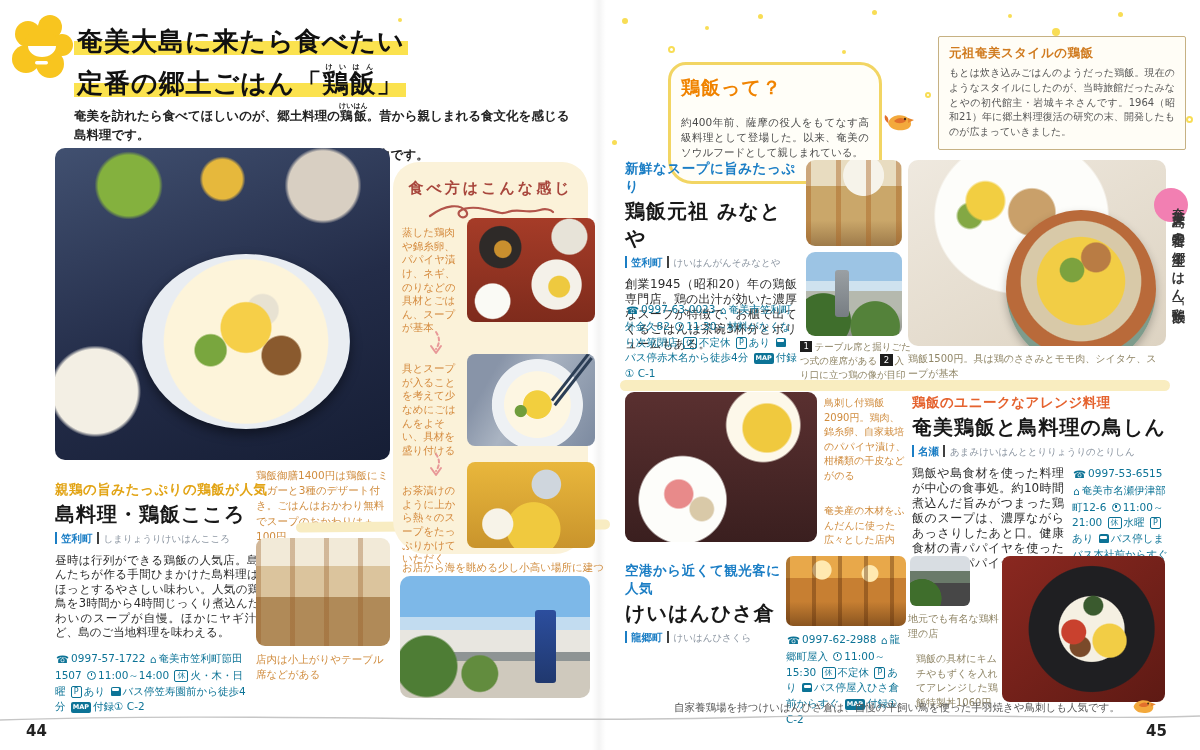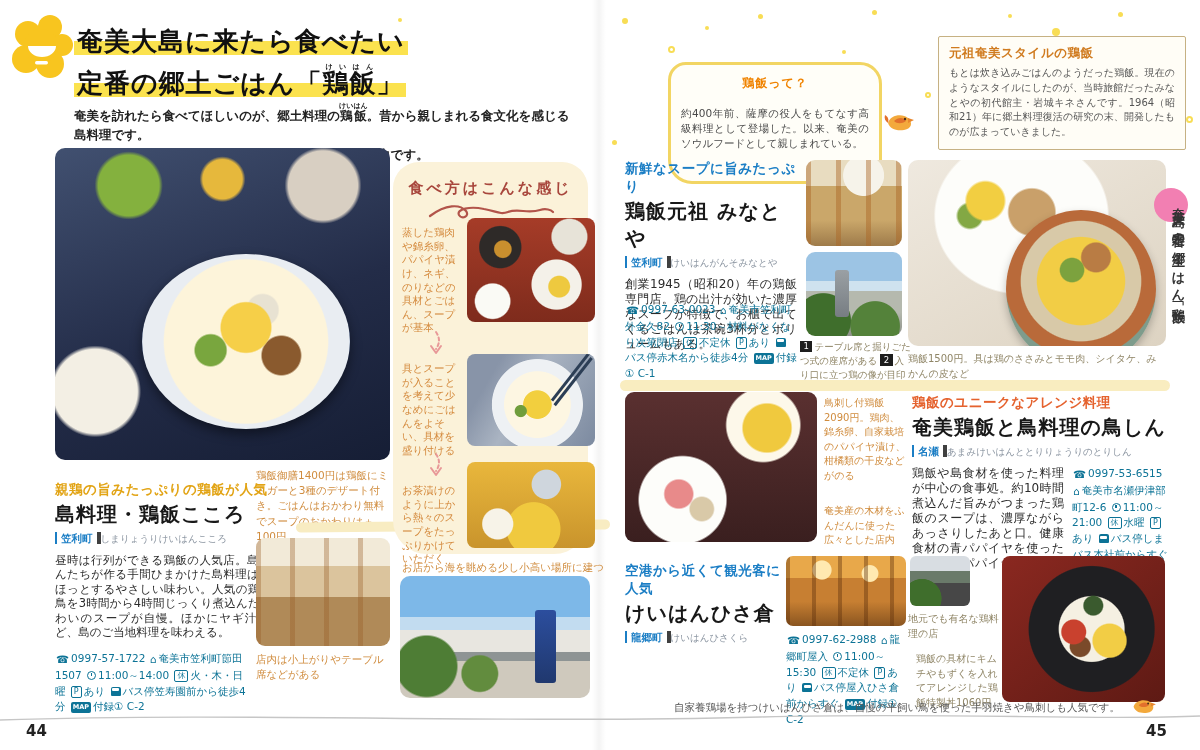--- a/index.html
+++ b/index.html
@@ -12,21 +12,21 @@
 
 .title-line{font-size:26px;font-weight:700;color:#111;letter-spacing:1px;line-height:1.35}
 .hl{background:linear-gradient(transparent 50%,#fbe24e 50% 96%,transparent 96%);padding:0 3px}
 ruby rt{font-size:7px;color:#222;letter-spacing:0}
 .lead{font-size:12.5px;line-height:1.55;color:#222;font-weight:700}
 
 .catch{font-size:13.5px;font-weight:700;letter-spacing:.5px}
 .catch.blue{color:#1b7ec5}.catch.orange{color:#e5622e}.catch.mustard{color:#e2a415}
 .shop-name{font-size:20px;font-weight:700;color:#181818;letter-spacing:1px;margin-top:2px}
 .tagline{margin-top:4px;font-size:10.5px;color:#6a7480}
-.tagline .area{color:#1b7ec5;font-weight:700;border-left:2px solid #1b7ec5;border-right:4px solid #404040;padding:0 4px;}
+.tagline .area{color:#1b7ec5;font-weight:700;border-left:2px solid #1b7ec5;border-right:2px solid #404040;padding:0 4px;margin-right:5px}
 .tagline .kana{color:#8a94a0;font-size:9.5px}
 .bodytxt{font-size:12px;line-height:1.25;margin-top:7px;color:#2b2b2b;text-align:justify}
 .contact{font-size:10.5px;line-height:1.5;color:#0c7396;font-weight:500}
 .ic{display:inline-block;vertical-align:-1px;margin:0 2px 0 1px;color:#0c7396}
 .ic-clock{display:inline-block;width:9px;height:9px;border:1.4px solid #0c7396;border-radius:50%;position:relative;vertical-align:-1px;margin:0 2px}
 .ic-clock::after{content:"";position:absolute;left:2.8px;top:1.2px;width:1.3px;height:3.2px;background:#0c7396}
 .ic-bus{display:inline-block;width:10px;height:9px;background:#0c7396;border-radius:2px 2px 1px 1px;position:relative;vertical-align:-1px;margin:0 2px}
 .ic-bus::after{content:"";position:absolute;left:1.5px;top:1.5px;right:1.5px;height:3px;background:#fff;border-radius:1px}
 .bx{display:inline-block;border:1px solid #0c7396;font-size:8px;line-height:1;padding:1px 2px;border-radius:2px;margin:0 2px;vertical-align:1px;color:#0c7396}
 .bx-map{display:inline-block;background:#0c7396;color:#fff;font-size:6.5px;font-weight:700;line-height:1;padding:2px 2px;border-radius:2px;margin:0 2px;vertical-align:1px}
@@ -111,21 +111,21 @@
  radial-gradient(circle at 48% 62%,#7a4a2a 0 8%,transparent 9%),
  radial-gradient(circle at 55% 50%,#f5f0e2 0 28%,#1f1f22 29% 54%,transparent 55%),
  linear-gradient(140deg,#8a2820,#5e1a14)}
 .ph-kokoroext{background:
  radial-gradient(circle at 14% 74%,#4e7d35 0 16%,transparent 17%),
  radial-gradient(circle at 42% 80%,#628c3e 0 12%,transparent 13%),
  linear-gradient(180deg,#7db8e8 0 34%,#c2dcf0 34% 44%,#e8e6e0 44% 62%,#8e9494 62% 70%,#cfc9bd 70% 100%)}
 .ph-kokoroext .flag{position:absolute;right:18%;top:28%;width:11%;height:60%;background:linear-gradient(#2c4e9e,#20386e);border-radius:3px}
 
 .whatis{position:absolute;left:668px;top:62px;width:214px;height:122px;border:3px solid #f2d563;border-radius:18px 22px 20px 24px;background:#fffef8;padding:10px 10px 0}
-.whatis h3{text-align:center;font-size:12px;color:#f08300;letter-spacing:1px}
+.whatis h3{font-size:19px;color:#f08300;letter-spacing:1px}
 .whatis p{margin-top:14px;font-size:10.5px;line-height:1.45;color:#4a4a4a;text-align:justify}
 .origin{position:absolute;left:938px;top:36px;width:248px;border:1px solid #c6b183;background:#fffdf6;padding:8px 10px 9px;border-radius:2px}
 .origin h3{font-size:12.5px;color:#d07b1f;letter-spacing:.5px}
 .origin p{margin-top:4px;font-size:10px;line-height:1.48;color:#555;text-align:justify}
 
 .howto{position:absolute;left:393px;top:162px;width:195px;height:392px;background:#fbf2d9;border-radius:26px 26px 34px 34px}
 .howto h3{text-align:center;margin-top:17px;font-size:15px;color:#a8463c;letter-spacing:3px;font-weight:700}
 .howto .swirl{display:block;margin:2px auto 0}
 .step-t{position:absolute;font-size:10.5px;line-height:1.3;color:#d4893c;font-weight:500}
 .step-ph{position:absolute;border-radius:8px;overflow:hidden}
@@ -267,21 +267,21 @@
 <div class="ph ph-mina2" style="left:806px;top:252px;width:96px;height:84px">
     <div class="statue"></div>
   </div>
 <div class="abs cap olive" style="left:800px;top:340px;width:112px;font-size:9.5px">
   <span class="numbx">1</span><span>テーブル席と掘りごたつ式の座席がある</span>
   <span class="numbx">2</span><span>入り口に立つ鶏の像が目印</span>
 </div>
 <div class="ph ph-minadish" style="left:908px;top:160px;width:258px;height:186px;border-radius:10px">
     <div class="mbowl"></div>
   </div>
-<div class="abs cap olive" style="left:908px;top:352px;width:258px;font-size:10px">鶏飯1500円。具は鶏のささみとモモ肉、シイタケ、みかんの皮など</div>
+<div class="abs cap olive" style="left:908px;top:352px;width:258px;font-size:10px">鶏飯1500円。具は鶏のささみとモモ肉、シイタケ、スープが基本</div>
 
 <div class="band" style="left:620px;top:380px;width:550px;height:11px;background:#f9edc0"></div>
 
 <div class="ph ph-hisadish" style="left:625px;top:392px;width:192px;height:150px"></div>
 <div class="abs cap" style="left:824px;top:396px;width:82px;font-size:10px">鳥刺し付鶏飯2090円。鶏肉、錦糸卵、自家栽培のパパイヤ漬け、柑橘類の干皮などがのる</div>
 <div class="abs cap" style="left:824px;top:504px;width:82px;font-size:10px">奄美産の木材をふんだんに使った広々とした店内</div>
 
 <div class="abs" style="left:912px;top:394px;width:256px">
   <div class="catch orange">鶏飯のユニークなアレンジ料理</div>
   <div class="shop-name">奄美鶏飯と鳥料理の鳥しん</div>

